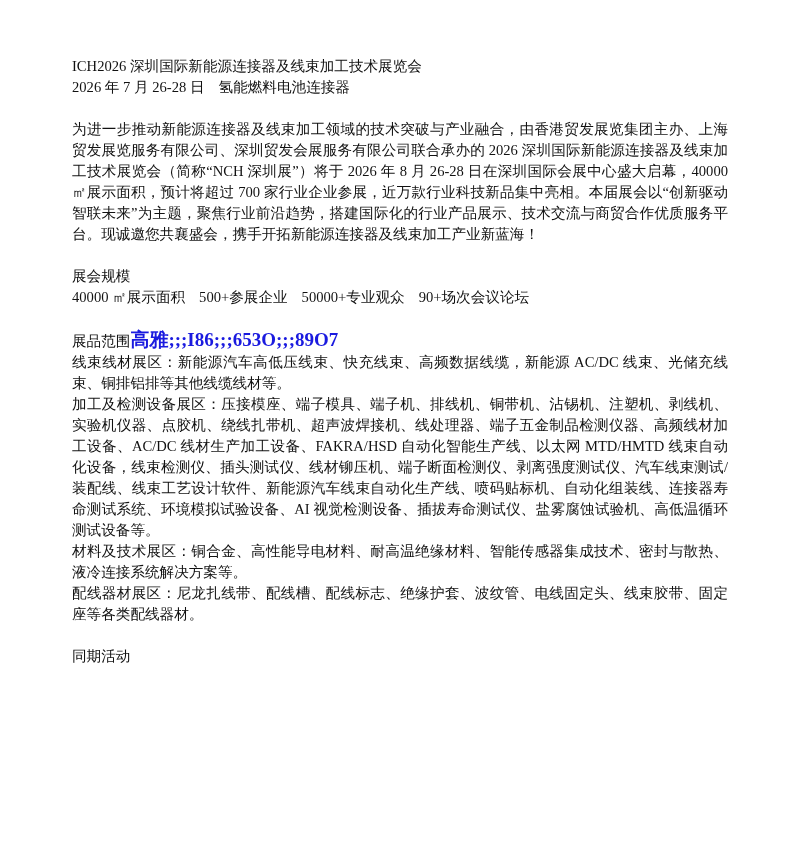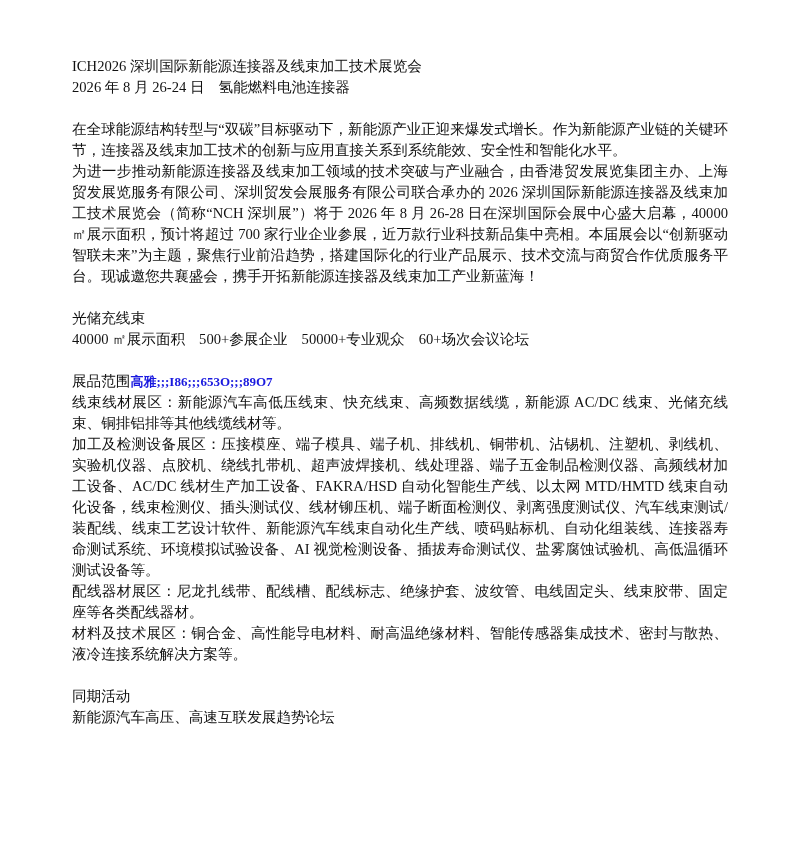--- a/index.html
+++ b/index.html
@@ -33,51 +33,49 @@
       text-align: justify;
       text-justify: inter-character;
     }
     .gap {
       display: block;
       height: 21px;
     }
     .contact {
       color: #1a1adf;
       font-weight: bold;
-      font-size: 13px;
+      font-size: 19px;
     }
     .sp {
       display: inline-block;
       width: 14px;
     }
   </style>
 </head>
 <body>
 
 <div class="page">
 
   <span class="line">ICH2026 深圳国际新能源连接器及线束加工技术展览会</span>
-  <span class="line"><span>2026 年 8 月 26-24 日</span><span class="sp"></span><span>氢能燃料电池连接器</span></span>
+  <span class="line"><span>2026 年 7 月 26-28 日</span><span class="sp"></span><span>氢能燃料电池连接器</span></span>
 
   <span class="gap"></span>
 
-  <span class="para">在全球能源结构转型与“双碳”目标驱动下，新能源产业正迎来爆发式增长。作为新能源产业链的关键环节，连接器及线束加工技术的创新与应用直接关系到系统能效、安全性和智能化水平。</span>
   <span class="para">为进一步推动新能源连接器及线束加工领域的技术突破与产业融合，由香港贸发展览集团主办、上海贸发展览服务有限公司、深圳贸发会展服务有限公司联合承办的 2026 深圳国际新能源连接器及线束加工技术展览会（简称“NCH 深圳展”）将于 2026 年 8 月 26-28 日在深圳国际会展中心盛大启幕，40000 ㎡展示面积，预计将超过 700 家行业企业参展，近万款行业科技新品集中亮相。本届展会以“创新驱动 智联未来”为主题，聚焦行业前沿趋势，搭建国际化的行业产品展示、技术交流与商贸合作优质服务平台。现诚邀您共襄盛会，携手开拓新能源连接器及线束加工产业新蓝海！</span>
 
   <span class="gap"></span>
 
-  <span class="line">光储充线束</span>
-  <span class="line"><span>40000 ㎡展示面积</span><span class="sp"></span><span>500+参展企业</span><span class="sp"></span><span>50000+专业观众</span><span class="sp"></span><span>60+场次会议论坛</span></span>
+  <span class="line">展会规模</span>
+  <span class="line"><span>40000 ㎡展示面积</span><span class="sp"></span><span>500+参展企业</span><span class="sp"></span><span>50000+专业观众</span><span class="sp"></span><span>90+场次会议论坛</span></span>
 
   <span class="gap"></span>
 
   <span class="line"><span>展品范围</span><span class="contact">高雅;;;I86;;;653O;;;89O7</span></span>
   <span class="para">线束线材展区：新能源汽车高低压线束、快充线束、高频数据线缆，新能源 AC/DC 线束、光储充线束、铜排铝排等其他线缆线材等。</span>
   <span class="para">加工及检测设备展区：压接模座、端子模具、端子机、排线机、铜带机、沾锡机、注塑机、剥线机、实验机仪器、点胶机、绕线扎带机、超声波焊接机、线处理器、端子五金制品检测仪器、高频线材加工设备、AC/DC 线材生产加工设备、FAKRA/HSD 自动化智能生产线、以太网 MTD/HMTD 线束自动化设备，线束检测仪、插头测试仪、线材铆压机、端子断面检测仪、剥离强度测试仪、汽车线束测试/装配线、线束工艺设计软件、新能源汽车线束自动化生产线、喷码贴标机、自动化组装线、连接器寿命测试系统、环境模拟试验设备、AI 视觉检测设备、插拔寿命测试仪、盐雾腐蚀试验机、高低温循环测试设备等。</span>
+  <span class="para">材料及技术展区：铜合金、高性能导电材料、耐高温绝缘材料、智能传感器集成技术、密封与散热、液冷连接系统解决方案等。</span>
   <span class="para">配线器材展区：尼龙扎线带、配线槽、配线标志、绝缘护套、波纹管、电线固定头、线束胶带、固定座等各类配线器材。</span>
-  <span class="para">材料及技术展区：铜合金、高性能导电材料、耐高温绝缘材料、智能传感器集成技术、密封与散热、液冷连接系统解决方案等。</span>
 
   <span class="gap"></span>
 
   <span class="line">同期活动</span>
-  <span class="line">新能源汽车高压、高速互联发展趋势论坛</span>
 
 </div>
 
 </body></html>

